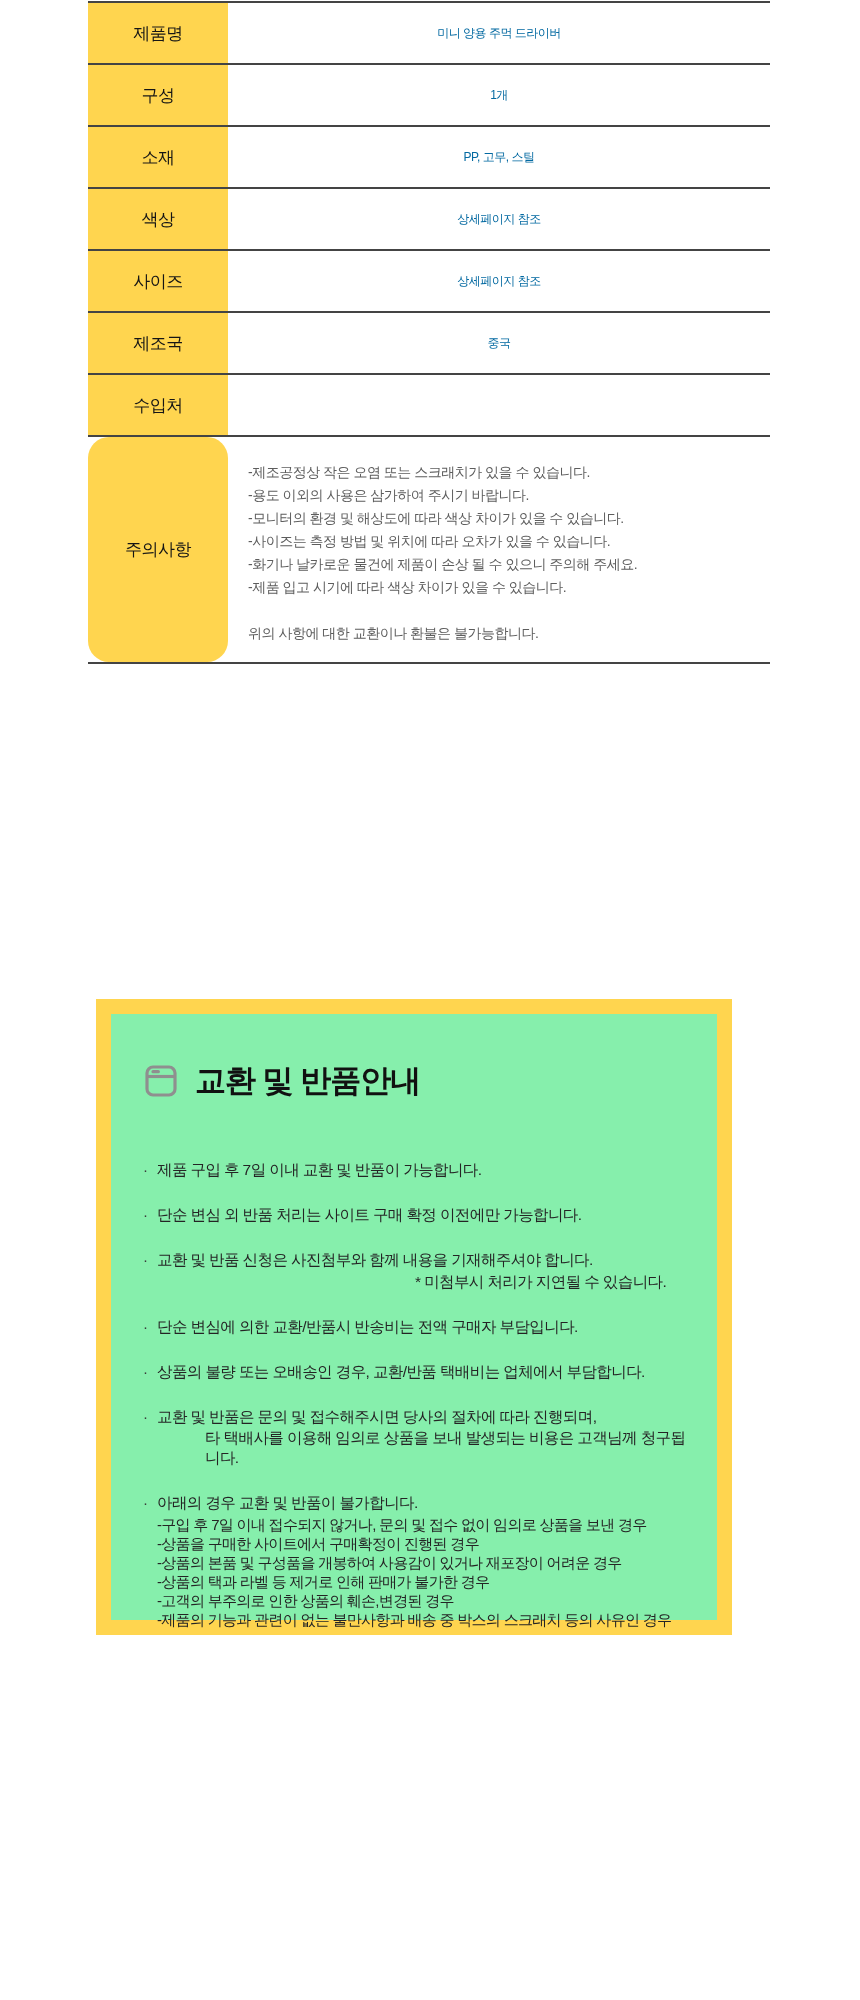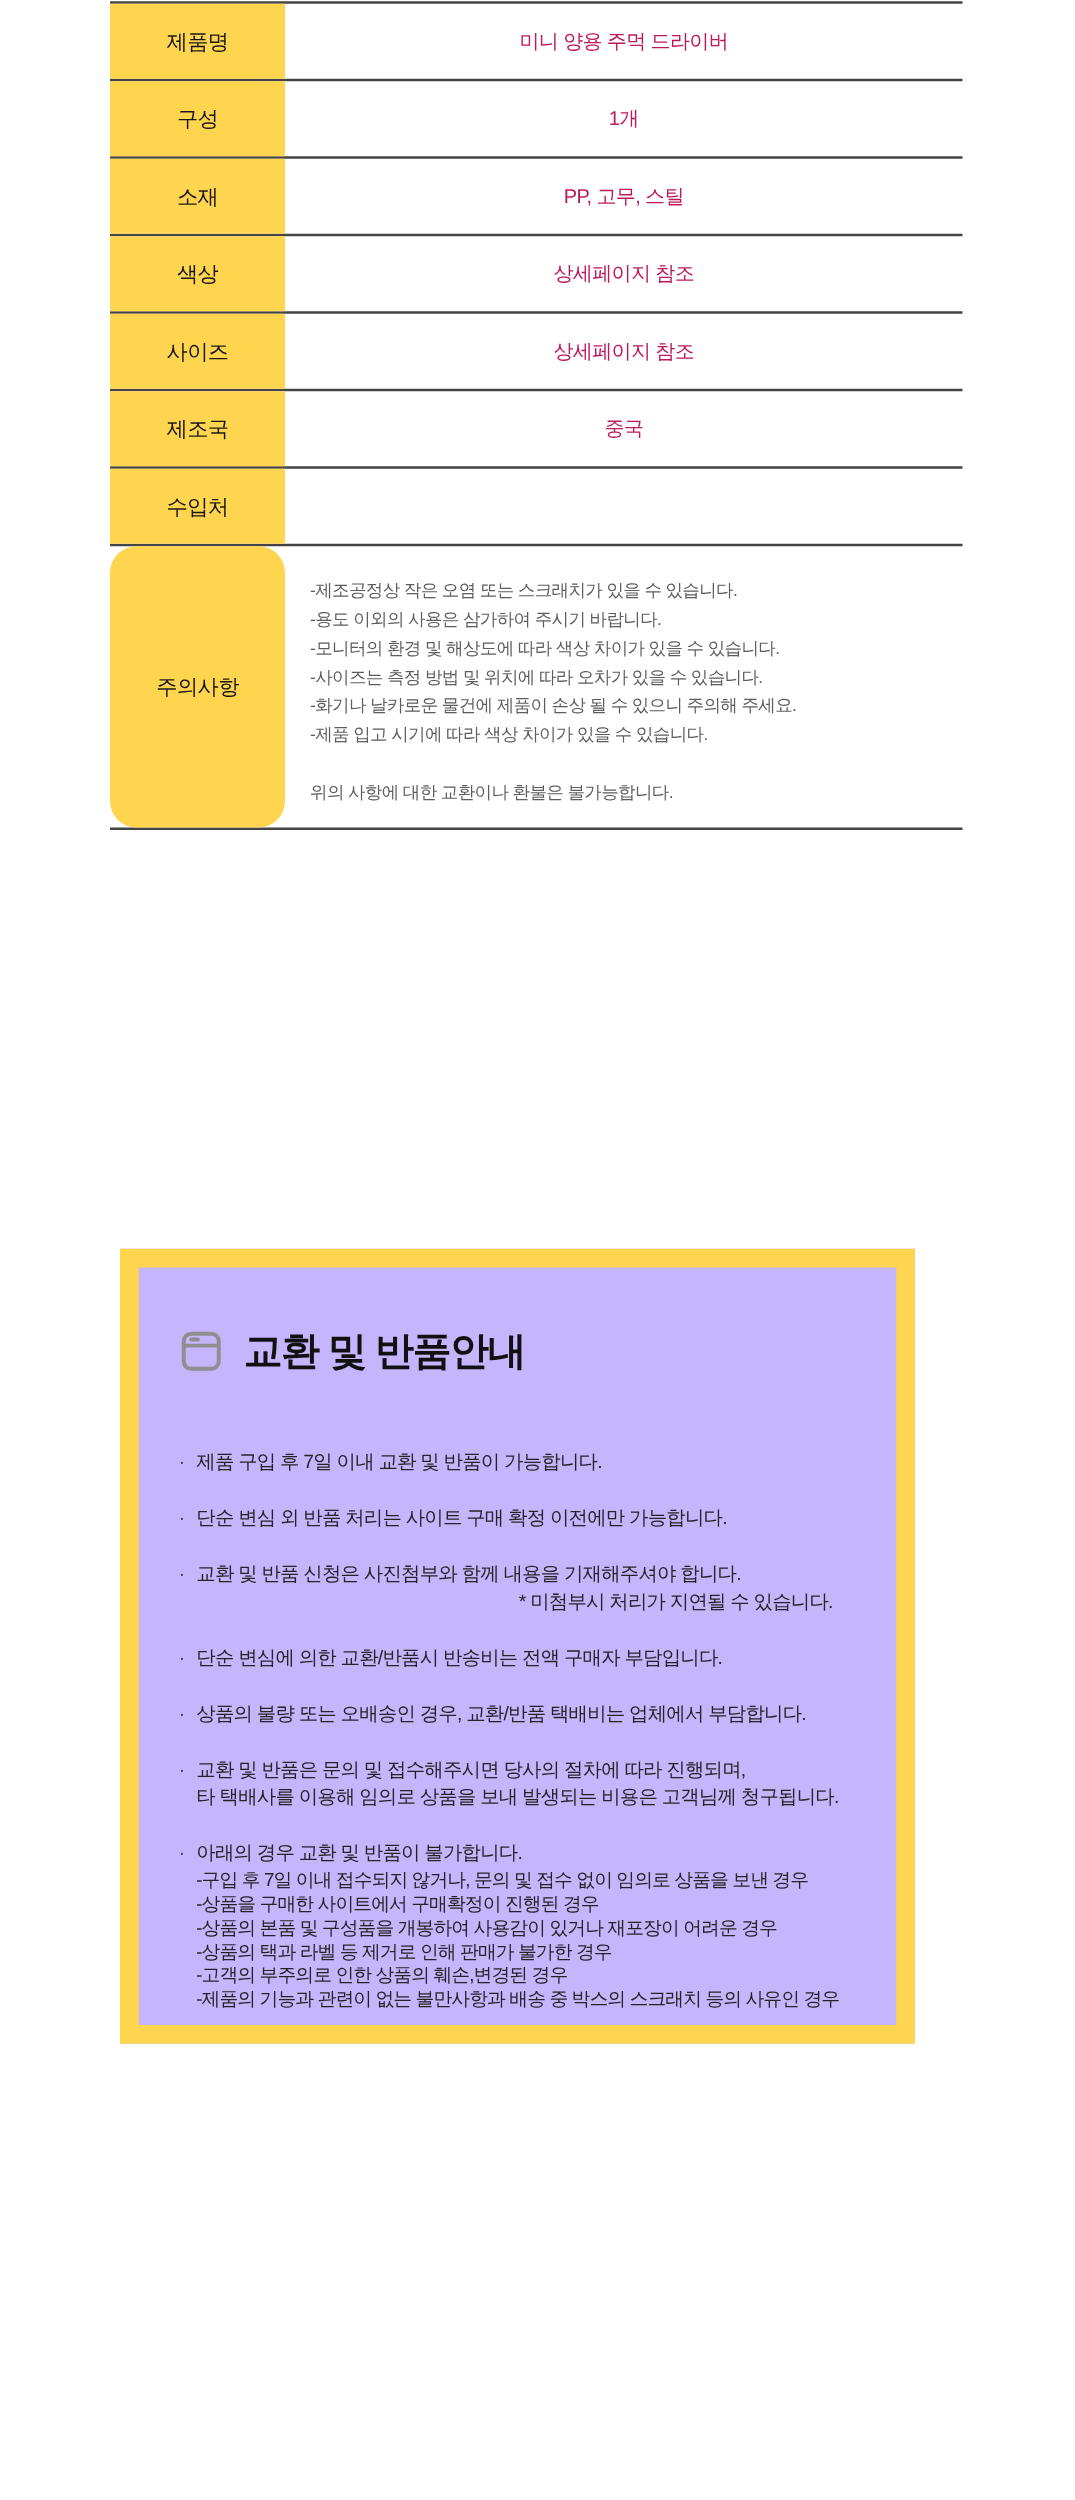--- a/index.html
+++ b/index.html
@@ -17,52 +17,52 @@
   }
   .spec-row { display:flex; border-bottom:2px solid #444444; }
   .spec-row .label-cell {
     width:140px; min-height:60px; background:#FFD54F;
     display:flex; align-items:center; justify-content:center;
     font-size:17px; font-weight:normal; color:#151515; letter-spacing:-0.5px;
   }
   .spec-row .value-cell {
     flex:1; min-height:60px;
     display:flex; align-items:center; justify-content:center;
-    font-size:16px; color:#be185d; letter-spacing:-0.5px;
+    font-size:12px; color:#0369a1; letter-spacing:-0.5px;
   }
   .spec-row.caution-row .label-cell { min-height:225px;border-radius:21px; }
   .spec-row.caution-row .value-cell {
     min-height:225px; align-items:flex-start; justify-content:flex-start;
     flex-direction:column; padding:24px 10px 0 20px;
     font-size:14px; line-height:23px; color:#5d5d5d; text-align:left;
   }
   .caution-spacer { height:23px; }
 
   
   .return-box {
     position:absolute; left:96px; top:999px; width:636px; height:636px;
-    border:15px solid #FFD54F; background:#c4b5fd;
+    border:15px solid #FFD54F; background:#86efac;
   }
   .rb-inner { position:relative; width:100%; height:100%; padding:46px 18px 0 30px; }
   .rb-header { display:flex; align-items:center; gap:14px; }
   .rb-header .rb-icon { width:40px; height:40px; flex:0 0 auto; }
   .rb-title {
     font-size:31px; font-weight:bold; color:#111111; letter-spacing:-1px;
   }
   .rb-list { margin-top:58px; }
   .rb-item { display:flex; margin-bottom:25px; }
   .rb-item .bullet {
     width:16px; flex:0 0 auto; color:#3a3a3a; font-size:15px; line-height:20px;
     text-align:left; padding-left:2px;
   }
   .rb-item .item-body {
     font-size:15.5px; line-height:20px; color:#242424; letter-spacing:-0.6px;
   }
   .rb-item .item-note { margin-left:258px; margin-top:2px; }
-  .rb-item .item-cont { margin-top:1px; }
+  .rb-item .item-cont { margin-top:1px;margin-left:48px; }
   .rb-item.last { margin-top:17px; }
   .rb-item .sublines { margin-top:2px; }
   .rb-item .subline { font-size:15px; line-height:19px; letter-spacing:-0.7px; color:#242424; }
 </style>
 </head>
 <body>
 
 <div id="page">
 
   <div class="spec-table">

